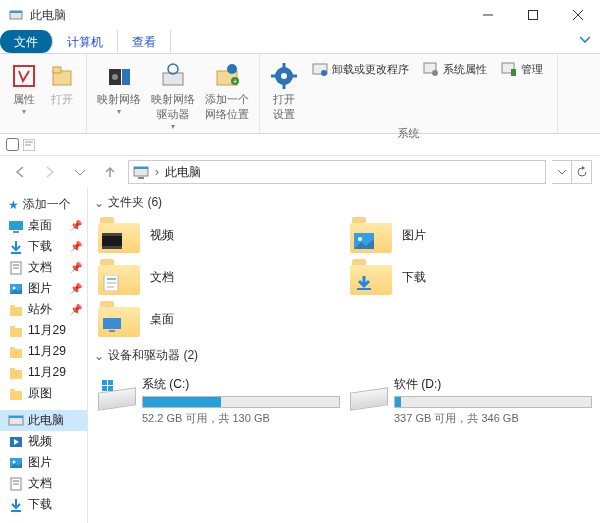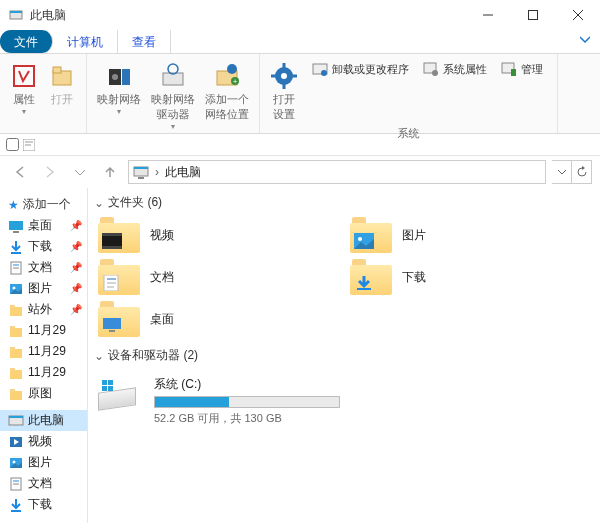--- a/index.html
+++ b/index.html
@@ -57,21 +57,21 @@
 
 .folders-grid { display: grid; grid-template-columns: 1fr 1fr; column-gap: 10px; row-gap: 6px; padding: 0 8px; }
 .folder-item { display: flex; align-items: center; gap: 10px; }
 .folder-icon { width: 42px; height: 36px; position: relative; }
 .folder-icon .back { width: 42px; height: 30px; background: linear-gradient(#ffe9a8,#fcd276); border-radius: 2px; position: absolute; bottom: 0; }
 .folder-icon .tab { width: 14px; height: 8px; background: #f9d488; border-radius: 2px 2px 0 0; position: absolute; top: 0; left: 2px; }
 .folder-icon .inner { width: 20px; height: 16px; position: absolute; bottom: 4px; left: 4px; border-radius: 2px; }
 .folder-label { font-size: 12px; }
 
 .drives { display: grid; grid-template-columns: 1fr 1fr; column-gap: 10px; padding: 6px 8px; }
-.drive { display: flex; gap: 16px; }
+.drive { display: flex; gap: 4px; }
 .drive-icon { width: 40px; height: 32px; position: relative; margin-top: 4px; }
 .drive-icon .body3d { width: 38px; height: 18px; background: linear-gradient(#f4f4f4,#d8d8d8); border: 1px solid #bbb; transform: skewY(-8deg); position: absolute; bottom: 4px; }
 .drive-icon .win { width: 12px; height: 12px; position: absolute; top: 0; left: 4px; }
 .drive-body { flex: 1; }
 .drive-name { font-size: 12px; margin-bottom: 3px; }
 .drive-bar { width: 100%; height: 12px; border: 1px solid #bcbcbc; background: #eaeaea; position: relative; }
 .drive-bar .fill { position: absolute; left: 0; top: 0; bottom: 0; background: #26a0da; }
 .drive-sub { font-size: 11px; color: #666; margin-top: 3px; }
 
 svg { display: block; }
@@ -538,16 +538,28 @@
             </div>
           </div>
           <div class="drive-body">
             <div class="drive-name">系统 (C:)</div>
             <div class="drive-bar">
               <div class="fill" style="width:40%"></div>
             </div>
             <div class="drive-sub">52.2 GB 可用，共 130 GB</div>
           </div>
         </div>
+        <div class="drive">
+          <div class="drive-icon">
+            <div class="body3d"></div>
+          </div>
+          <div class="drive-body">
+            <div class="drive-name">软件 (D:)</div>
+            <div class="drive-bar">
+              <div class="fill" style="width:3%"></div>
+            </div>
+            <div class="drive-sub">337 GB 可用，共 346 GB</div>
+          </div>
+        </div>
       </div>
 
   </div>
 </div>
 
 </body></html>

